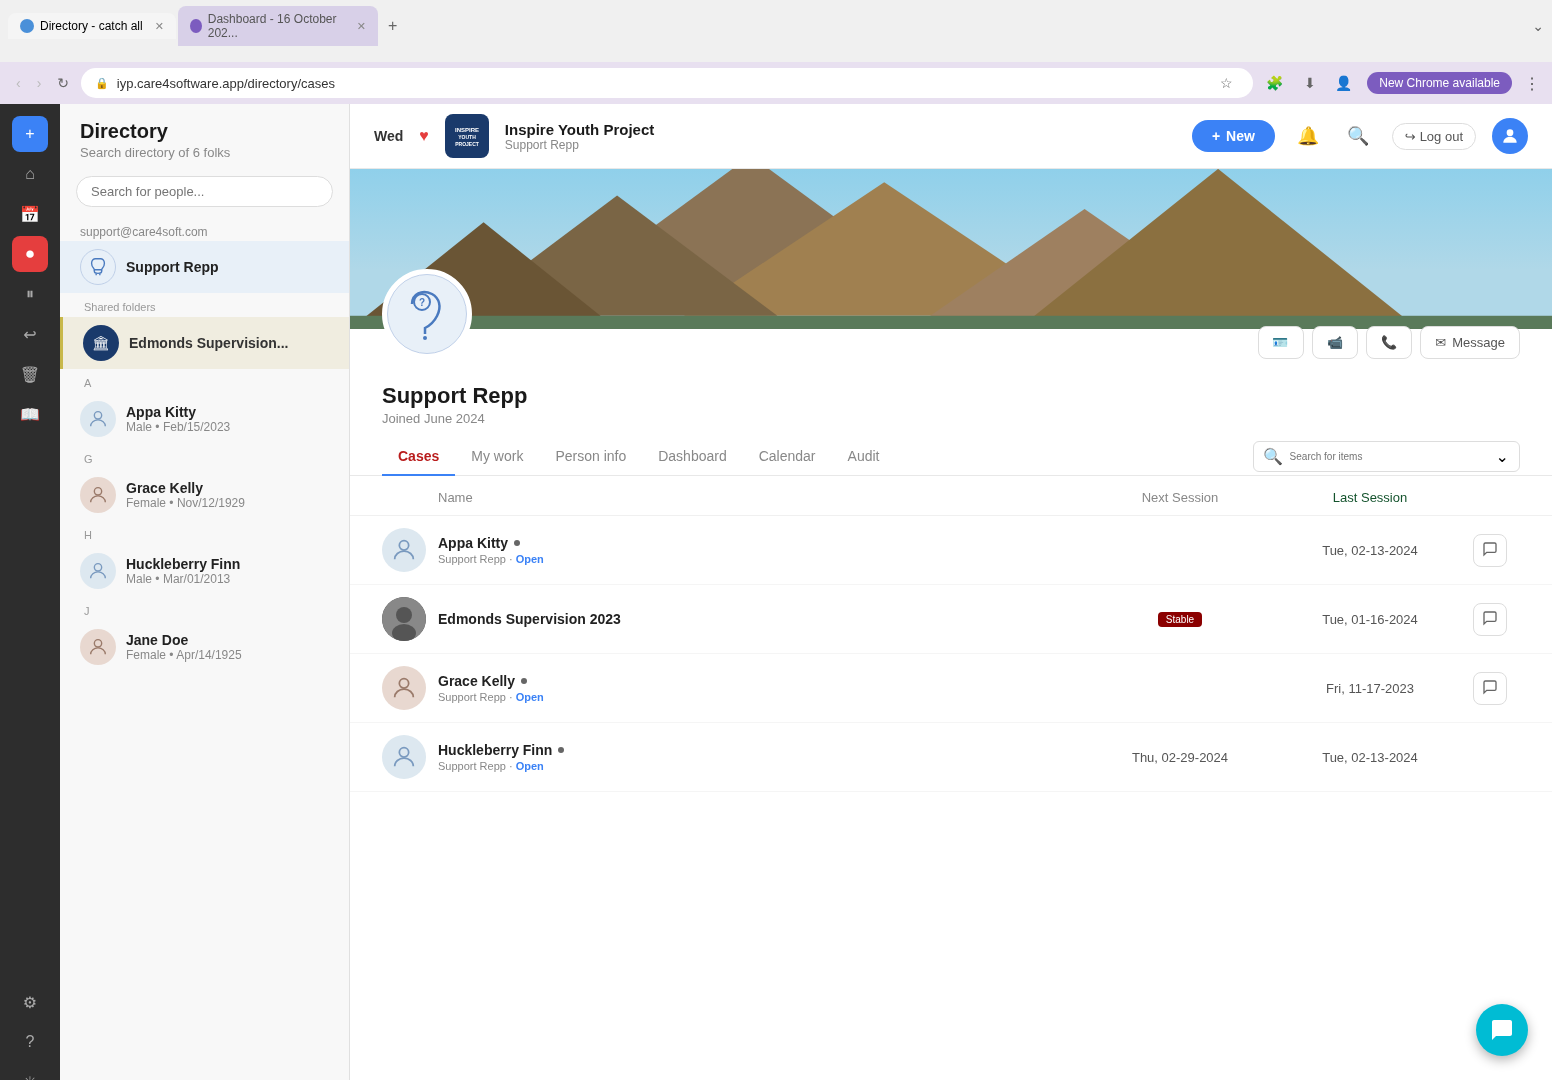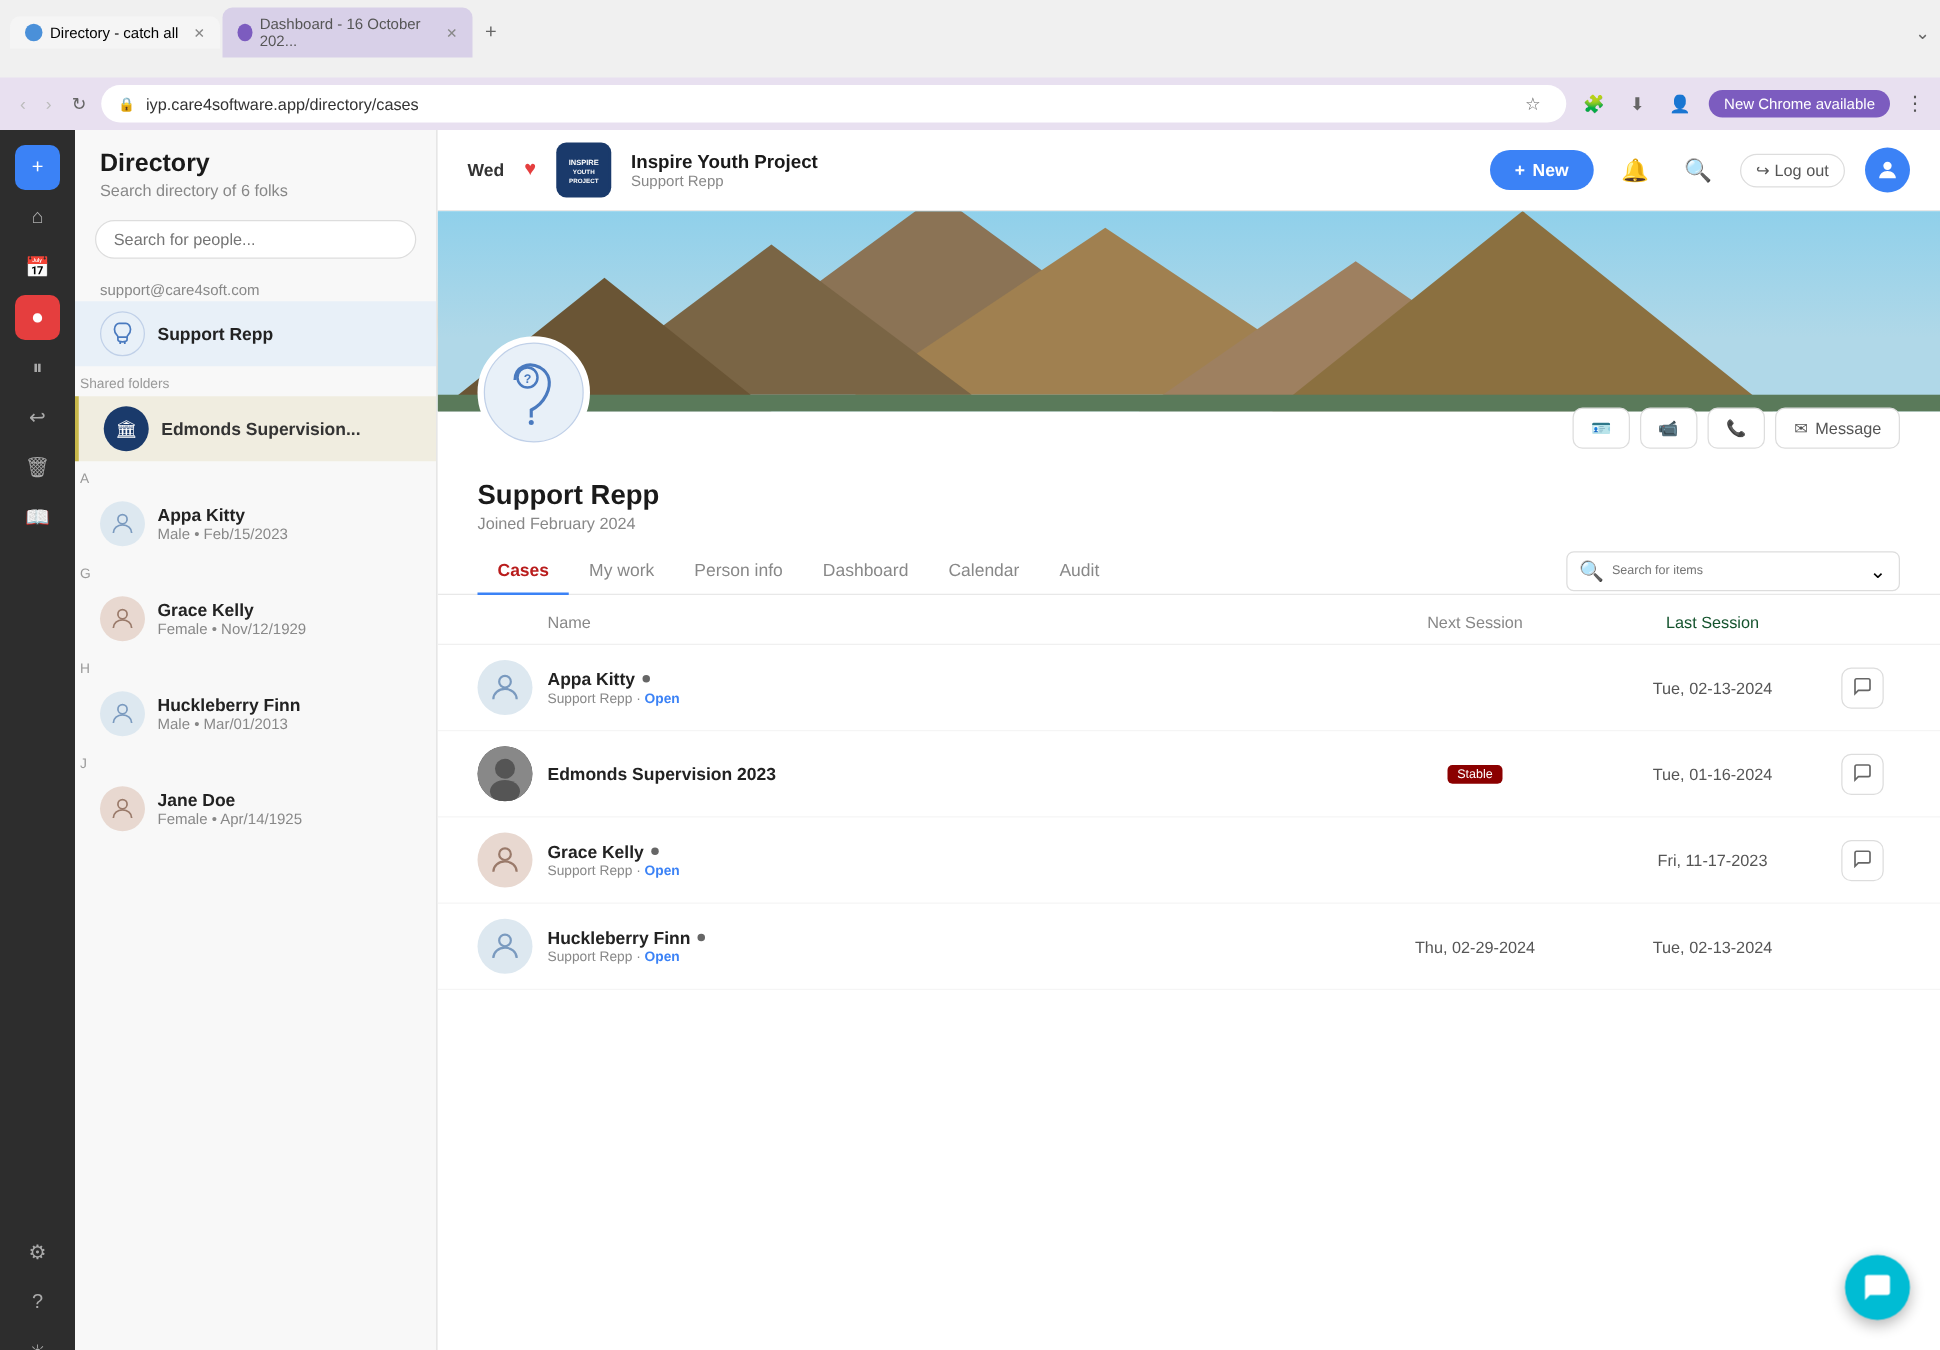--- a/index.html
+++ b/index.html
@@ -35,21 +35,21 @@
     .rail-spacer { flex: 1; }
 
     
     .sidebar { width: 290px; background: #f8f8f8; border-right: 1px solid #e0e0e0; display: flex; flex-direction: column; overflow: hidden; }
     .sidebar-header { padding: 16px 20px 8px; }
     .sidebar-title { font-size: 20px; font-weight: 700; color: #1a1a1a; }
     .sidebar-subtitle { font-size: 13px; color: #888; margin-top: 2px; }
     .sidebar-search { padding: 8px 16px 12px; }
     .sidebar-search input { width: 100%; padding: 7px 14px; border: 1px solid #ddd; border-radius: 20px; font-size: 13px; background: white; color: #999; outline: none; }
     .sidebar-scroll { flex: 1; overflow-y: auto; padding-bottom: 20px; }
-    .sidebar-section-label { font-size: 11px; color: #999; padding: 8px 4px 4px; font-weight: 500; }
+    .sidebar-section-label { font-size: 11px; color: #999; padding: 8px 24px 4px; font-weight: 500; }
     .sidebar-person { display: flex; align-items: center; gap: 10px; padding: 8px 20px; cursor: pointer; }
     .sidebar-person-avatar { width: 36px; height: 36px; border-radius: 50%; background: #dde8f0; display: flex; align-items: center; justify-content: center; overflow: hidden; flex-shrink: 0; }
     .sidebar-person-info { flex: 1; }
     .sidebar-person-name { font-size: 14px; font-weight: 600; color: #222; }
     .sidebar-person-meta { font-size: 12px; color: #888; }
     .sidebar-folder { display: flex; align-items: center; gap: 10px; padding: 8px 20px; cursor: pointer; background: #f0ede0; border-left: 3px solid #c8b84a; }
     .folder-icon { width: 36px; height: 36px; border-radius: 50%; background: #1a3a6b; display: flex; align-items: center; justify-content: center; color: white; font-size: 14px; flex-shrink: 0; }
     .folder-name { font-size: 14px; font-weight: 600; color: #333; }
     .support-repp-item { display: flex; align-items: center; gap: 10px; padding: 8px 20px; cursor: pointer; background: #e8f0f8; }
     .support-avatar { width: 36px; height: 36px; border-radius: 50%; background: #e8f0f8; display: flex; align-items: center; justify-content: center; color: #4a7abf; font-size: 18px; flex-shrink: 0; border: 1px solid #c0d0e8; }
@@ -346,21 +346,21 @@
           </button>
           <button class="profile-action-btn message">
             <span>✉</span>
             <span>Message</span>
           </button>
         </div>
       </div>
 
       <div class="profile-name-section">
         <div class="profile-name">Support Repp</div>
-        <div class="profile-joined">Joined February 2024</div>
+        <div class="profile-joined">Joined June 2024</div>
       </div>
 
       <div class="tabs-bar">
         <div class="tab-item active">Cases</div>
         <div class="tab-item">My work</div>
         <div class="tab-item">Person info</div>
         <div class="tab-item">Dashboard</div>
         <div class="tab-item">Calendar</div>
         <div class="tab-item">Audit</div>
         <div class="tabs-search">

